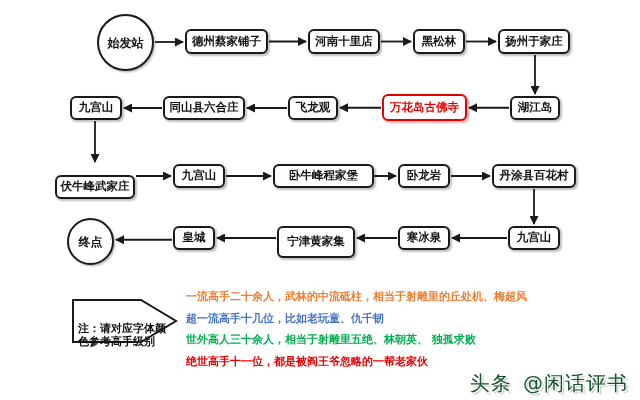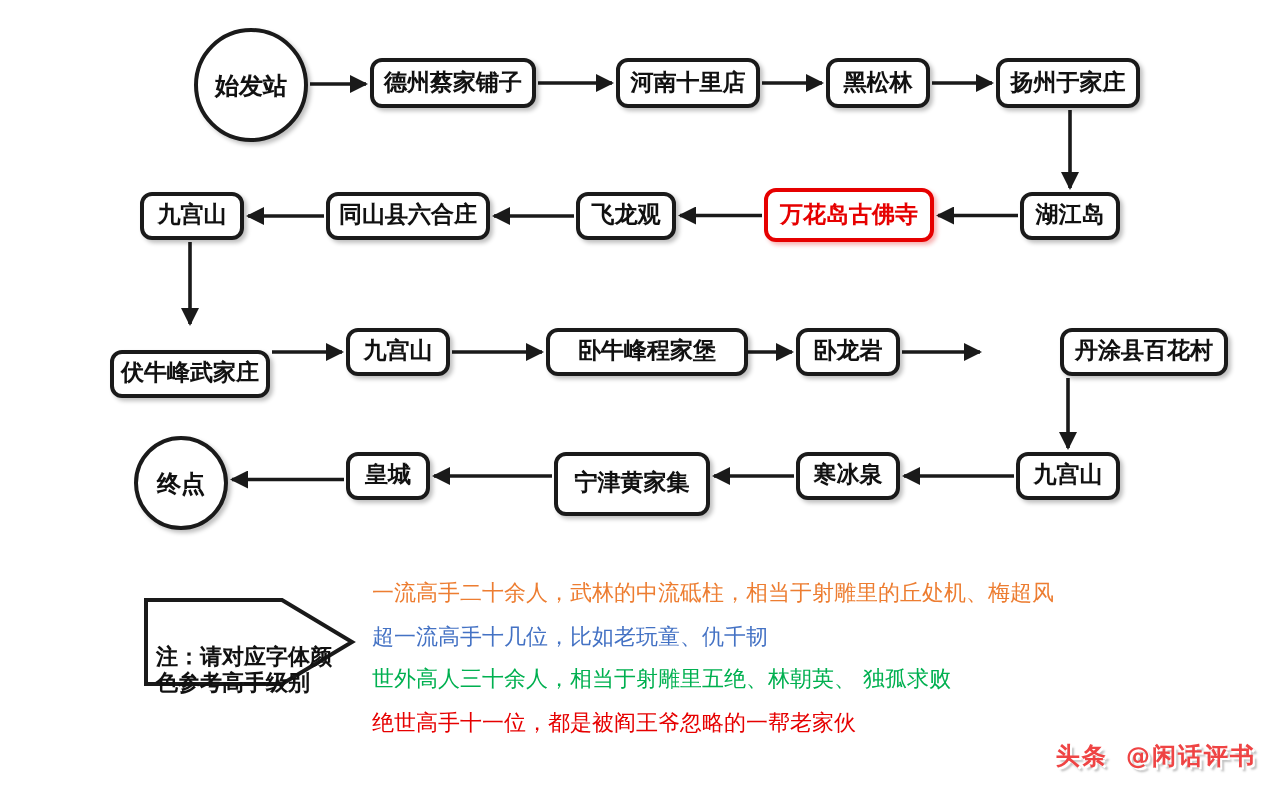--- a/index.html
+++ b/index.html
@@ -18,25 +18,25 @@
   }
   .node.circle{border-radius:50%;font-size:12px;}
   .node.highlight{border-color:#e60000;color:#e60000;box-shadow:1.5px 1.5px 2px rgba(230,0,0,0.3);}
   .note-wrap{position:absolute;left:72px;top:299px;width:106px;height:45px;z-index:2;}
   .note-text{
     position:absolute;left:6px;top:7px;width:64px;
     font-size:11px;font-weight:bold;color:#111;line-height:13px;white-space:nowrap;margin-top:16px;
   }
   #legend{position:absolute;left:186px;top:291px;z-index:2;}
   .legend-line{
-    font-size:11px;font-weight:normal;line-height:12px;margin-bottom:9.5px;white-space:nowrap;
+    font-size:11px;font-weight:bold;line-height:12px;margin-bottom:9.5px;white-space:nowrap;
   }
   .watermark{
     position:absolute;right:12px;top:370px;z-index:2;
-    font-size:12px;font-weight:bold;color:#ef4444;letter-spacing:1px;
+    font-size:20px;font-weight:normal;color:#14532d;letter-spacing:1px;
     text-shadow:1px 1px 0 #ffffff,2px 2px 1px rgba(120,120,120,0.45);white-space:nowrap;
   }
   .watermark .handle{margin-left:4px;}
 </style>
 </head>
 <body>
 
 <div class="canvas">
 
   <svg id="edge-layer">
@@ -74,21 +74,21 @@
       <div class="node" style="left: 498px; top: 29px; width: 72px; height: 25px;">扬州于家庄</div>
       <div class="node" style="left: 510px; top: 96px; width: 50px; height: 24px;">湖江岛</div>
       <div class="node highlight" style="left: 382px; top: 94px; width: 85px; height: 27px;">万花岛古佛寺</div>
       <div class="node" style="left: 288px; top: 96px; width: 50px; height: 24px;">飞龙观</div>
       <div class="node" style="left: 163px; top: 96px; width: 82px; height: 24px;">同山县六合庄</div>
       <div class="node" style="left: 70px; top: 96px; width: 52px; height: 24px;">九宫山</div>
       <div class="node" style="left: 55px; top: 164px; width: 80px; height: 24px; margin-top: 11px;">伏牛峰武家庄</div>
       <div class="node" style="left: 173px; top: 164px; width: 52px; height: 24px;">九宫山</div>
       <div class="node" style="left: 273px; top: 164px; width: 101px; height: 24px;">卧牛峰程家堡</div>
       <div class="node" style="left: 398px; top: 164px; width: 52px; height: 24px;">卧龙岩</div>
-      <div class="node" style="left: 492px; top: 164px; width: 84px; height: 24px; margin-left: 38px;">丹涂县百花村</div>
+      <div class="node" style="left: 492px; top: 164px; width: 84px; height: 24px;">丹涂县百花村</div>
       <div class="node" style="left: 508px; top: 226px; width: 52px; height: 24px;">九宫山</div>
       <div class="node" style="left: 398px; top: 226px; width: 52px; height: 24px;">寒冰泉</div>
       <div class="node" style="left: 277px; top: 226px; width: 78px; height: 32px;">宁津黄家集</div>
       <div class="node" style="left: 173px; top: 226px; width: 42px; height: 24px;">皇城</div>
       <div class="node circle" style="left: 67px; top: 218px; width: 47px; height: 47px;">终点</div>
     </div>
 
   <div class="note-wrap">
     <svg width="106" height="45">
       <polygon points="1,1 69,1 104,22 69,43 1,43" fill="#ffffff" stroke="#1a1a1a" stroke-width="2"></polygon>

